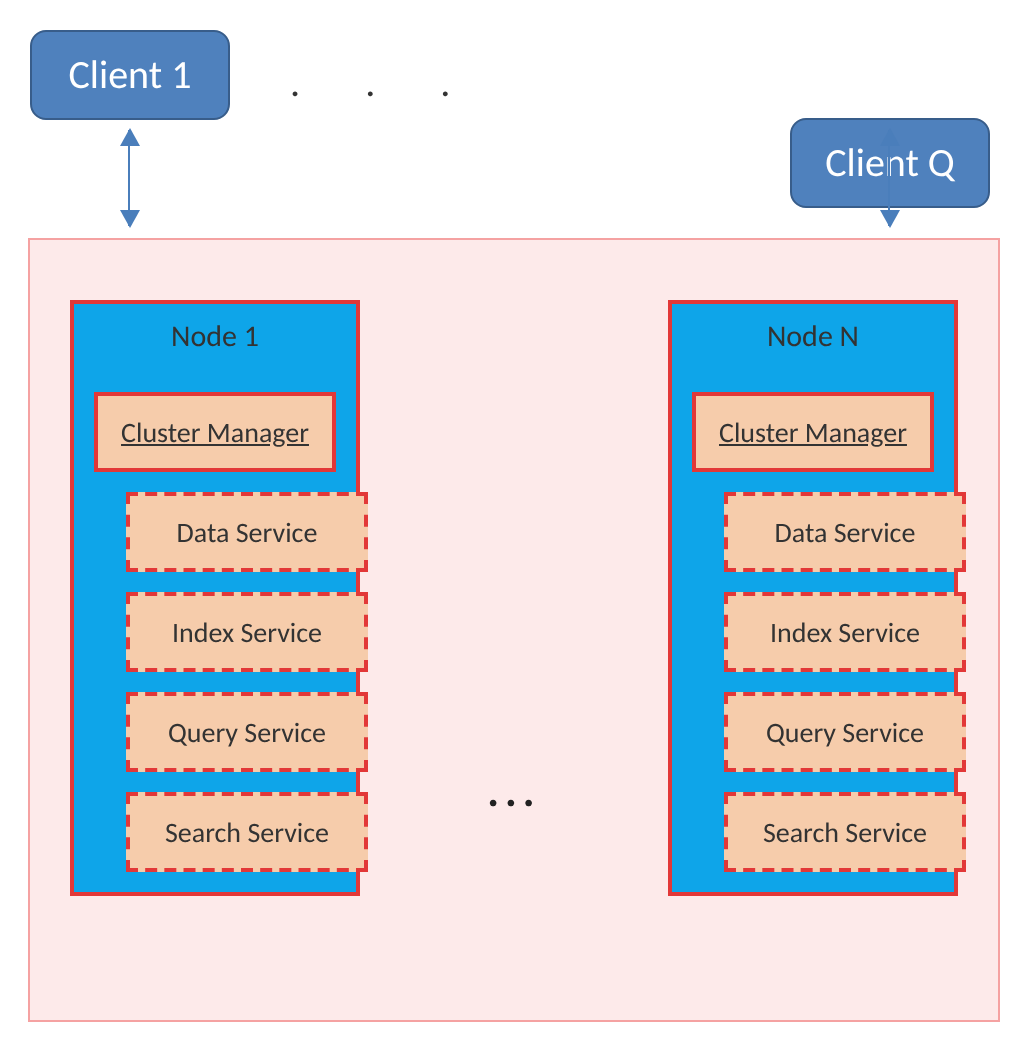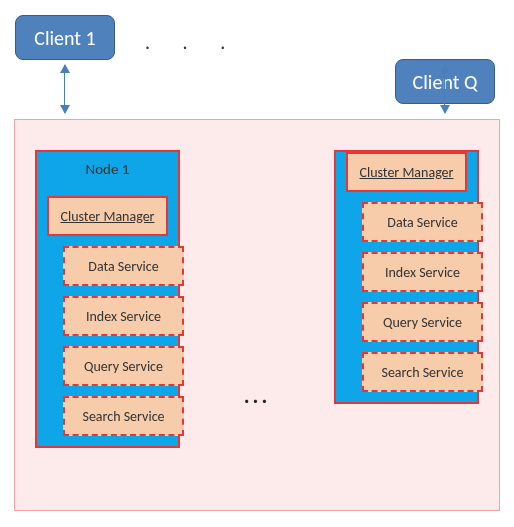--- a/index.html
+++ b/index.html
@@ -136,20 +136,21 @@
       <span>Query Service</span>
     </div>
     <div class="svc dashed">
       <span>Search Service</span>
     </div>
   </div>
 
   <div class="node-dots">...</div>
 
   <div class="node">
+    <div class="node-title">Node N</div>
     <div class="svc solid">
       <span>Cluster Manager</span>
     </div>
     <div class="svc dashed">
       <span>Data Service</span>
     </div>
     <div class="svc dashed">
       <span>Index Service</span>
     </div>
     <div class="svc dashed">

